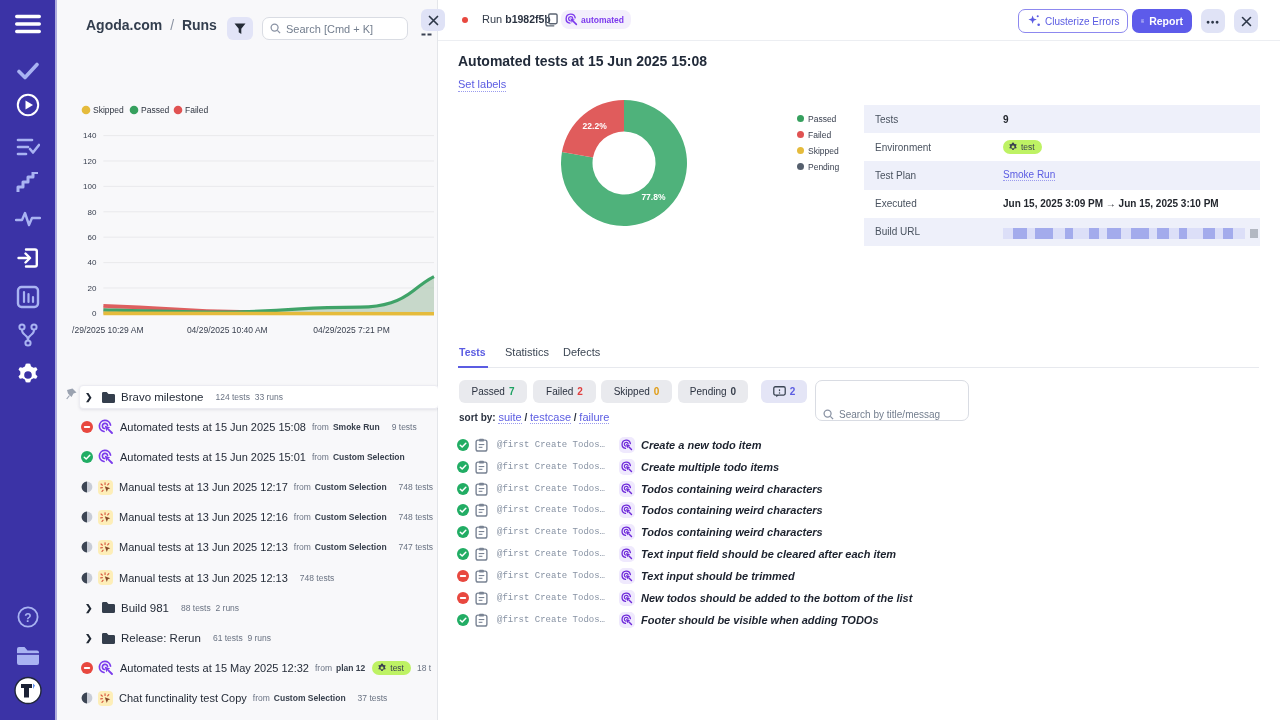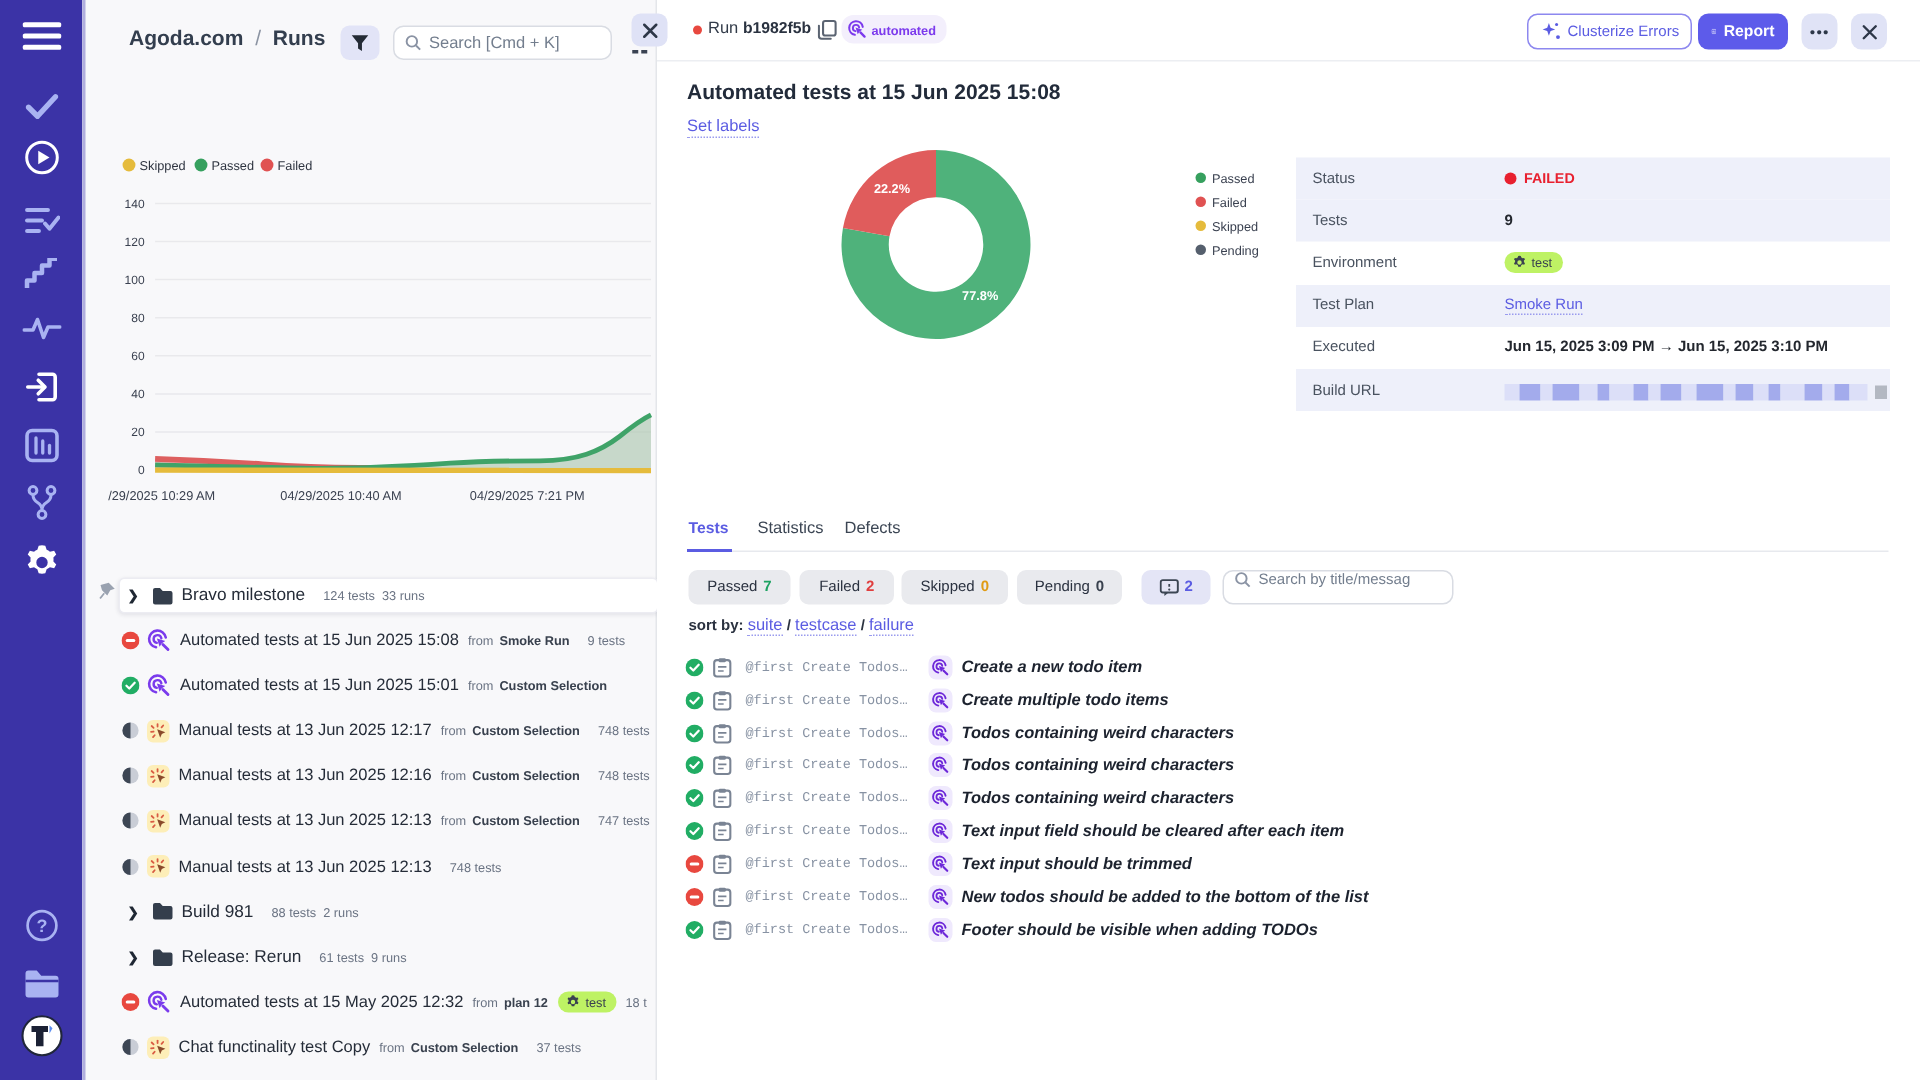--- a/index.html
+++ b/index.html
@@ -31,21 +31,21 @@
 .foldrow .cnt { color:#6a7383; font-size:8.5px; padding-left:12px; }
 .chev { color:#1f2733; font-size:9px; font-weight:bold; width:16px; }
 .fico { margin-right:5px; }
 .bravocard { position:absolute; left:24px; right:-2px; top:385px; height:24px; background:#fff; border:1px solid #ececf2; border-radius:4px; box-shadow:0 1px 3px rgba(30,30,60,.10); }
 .pin { position:absolute; left:11px; top:388px; z-index:2; }
 .envbadge { display:inline-flex; align-items:center; gap:3px; background:#bef264; border-radius:8px; padding:2px 7px 2px 5px; font-size:8.5px; color:#3a4150; }
 
 #main { flex:1; background:#fff; position:relative; }
 .m-topline { position:absolute; left:0; top:40px; right:0; height:1px; background:#eceef2; }
 .rundot { position:absolute; left:24px; top:17px; width:6px; height:6px; border-radius:50%; background:#e8483f; }
-.runlabel { position:absolute; left:34px; top:13px; font-size:11px; color:#333c4a; }
+.runlabel { position:absolute; left:44px; top:13px; font-size:11px; color:#333c4a; }
 .runlabel b { color:#2a3240; font-size:10.5px; }
 .copyico { position:absolute; left:107px; top:13px; }
 .autobadge { position:absolute; left:123px; top:10px; display:flex; align-items:center; gap:3px; background:#f3effc; border-radius:8px; padding:3px 7px 3px 4px; font-size:8.5px; font-weight:bold; color:#7c3aed; }
 .btn-cluster { position:absolute; left:580px; top:9px; height:24px; border:1px solid #8d88ef; border-radius:7px; background:#fff; color:#5b5ce2; font-size:10px; display:flex; align-items:center; gap:4px; padding:0 8px; white-space:nowrap; }
 .btn-report { position:absolute; left:694px; top:9px; width:60px; height:24px; border-radius:7px; background:#5d5bea; color:#fff; font-size:10.5px; font-weight:bold; display:flex; align-items:center; gap:5px; padding:0 9px; }
 .btn-dots { position:absolute; left:763px; top:9px; width:24px; height:24px; background:#e0e3f6; border-radius:7px; color:#2d3748; font-size:6.5px; font-weight:bold; display:flex; align-items:center; justify-content:center; letter-spacing:0.5px; }
 .btn-x { position:absolute; left:796px; top:9px; width:24px; height:24px; background:#e0e3f6; border-radius:7px; display:flex; align-items:center; justify-content:center; }
 .m-title { position:absolute; left:20px; top:53px; font-size:14px; font-weight:bold; color:#222b3a; }
 .setlabels { position:absolute; left:20px; top:78px; font-size:11px; color:#5b5ce2; border-bottom:1px dotted #9a9bee; padding-bottom:1px; }
 .donut { position:absolute; left:122px; top:99px; }
@@ -67,21 +67,21 @@
 .tabs2 .act { color:#5b5ce2; font-weight:bold; font-size:10.5px; }
 .tabs2 .actline { position:absolute; left:0px; top:21px; width:30px; height:2px; background:#5b5ce2; }
 
 .pill { position:absolute; top:380px; background:#e9eaee; border-radius:6px; height:23px; display:flex; align-items:center; justify-content:center; font-size:10px; color:#2b3240; gap:4px; }
 .pill .g { color:#1da262; font-weight:bold; }
 .pill .r { color:#e03e3e; font-weight:bold; }
 .pill .o { color:#e09b13; font-weight:bold; }
 .pill .d { color:#39414e; font-weight:bold; }
 .pill.msg { background:#e4e5f6; }
 .pill.msg b { color:#5b5ce2; }
-.search2 { position:absolute; top:380px; left:377px; width:154px; height:23px; background:#fff; border:1px solid #d9dce3; border-radius:7px; display:flex; align-items:flex-start; padding:0 7px; color:#737e8e; font-size:10px; gap:5px; overflow:hidden; white-space:nowrap; }
+.search2 { position:absolute; top:380px; left:377px; width:154px; height:41px; background:#fff; border:1px solid #d9dce3; border-radius:7px; display:flex; align-items:flex-end; padding:0 7px; color:#737e8e; font-size:10px; gap:5px; overflow:hidden; white-space:nowrap; }
 .sortby { position:absolute; left:21px; top:411px; font-size:10px; color:#2b3240; font-weight:bold; }
 .sortby a { color:#5b5ce2; font-weight:normal; font-size:11px; border-bottom:1px dotted #9a9bee; }
 
 .trow { position:absolute; left:19px; height:22px; display:flex; align-items:center; white-space:nowrap; }
 .trow .mono { font-family:"Liberation Mono", monospace; font-size:9px; color:#8792a3; width:122px; margin-left:9px; }
 .trow .name { font-size:11px; font-weight:bold; color:#1c222e; margin-left:6px;font-style:italic; }
 .qbadge { width:16px; height:16px; border-radius:5px; background:#efe9fd; display:flex; align-items:center; justify-content:center; flex:0 0 16px; }
 .clip { margin-left:6px; flex:0 0 13px; }
 .sico { flex:0 0 12px; }
 </style>
@@ -444,24 +444,20 @@
   </svg>
   <div class="legend">
     <div><span class="ldot" style="background:#36a05e"></span>Passed</div>
     <div><span class="ldot" style="background:#e05252"></span>Failed</div>
     <div><span class="ldot" style="background:#e5bb3c"></span>Skipped</div>
     <div><span class="ldot" style="background:#555f6d"></span>Pending</div>
   </div>
 
   <div class="meta">
     <div class="row alt">
-          <span class="lbl">Status</span>
-          <span class="failval"><span class="faildot"></span>FAILED</span>
-        </div>
-    <div class="row alt">
           <span class="lbl">Tests</span>
           <span class="val">9</span>
         </div>
     <div class="row">
           <span class="lbl">Environment</span>
           <span class="envbadge"><svg width="10" height="10" viewBox="0 0 26 26">
               <path fill="#3a4150" d="M13 1.5 l2.2 0.3 .9 2.7a8.7 8.7 0 0 1 2.2 1.3l2.8-.6 1.4 2.4-1.9 2.1a8.7 8.7 0 0 1 0 2.6l1.9 2.1-1.4 2.4-2.8-.6a8.7 8.7 0 0 1-2.2 1.3l-.9 2.7-2.2.3-2.2-.3-.9-2.7a8.7 8.7 0 0 1-2.2-1.3l-2.8.6-1.4-2.4 1.9-2.1a8.7 8.7 0 0 1 0-2.6l-1.9-2.1 1.4-2.4 2.8.6a8.7 8.7 0 0 1 2.2-1.3l.9-2.7z M13 9.2 a3.8 3.8 0 1 0 0 7.6 a3.8 3.8 0 0 0 0-7.6z" fill-rule="evenodd"></path>
             </svg>test</span>
         </div>
     <div class="row alt">

